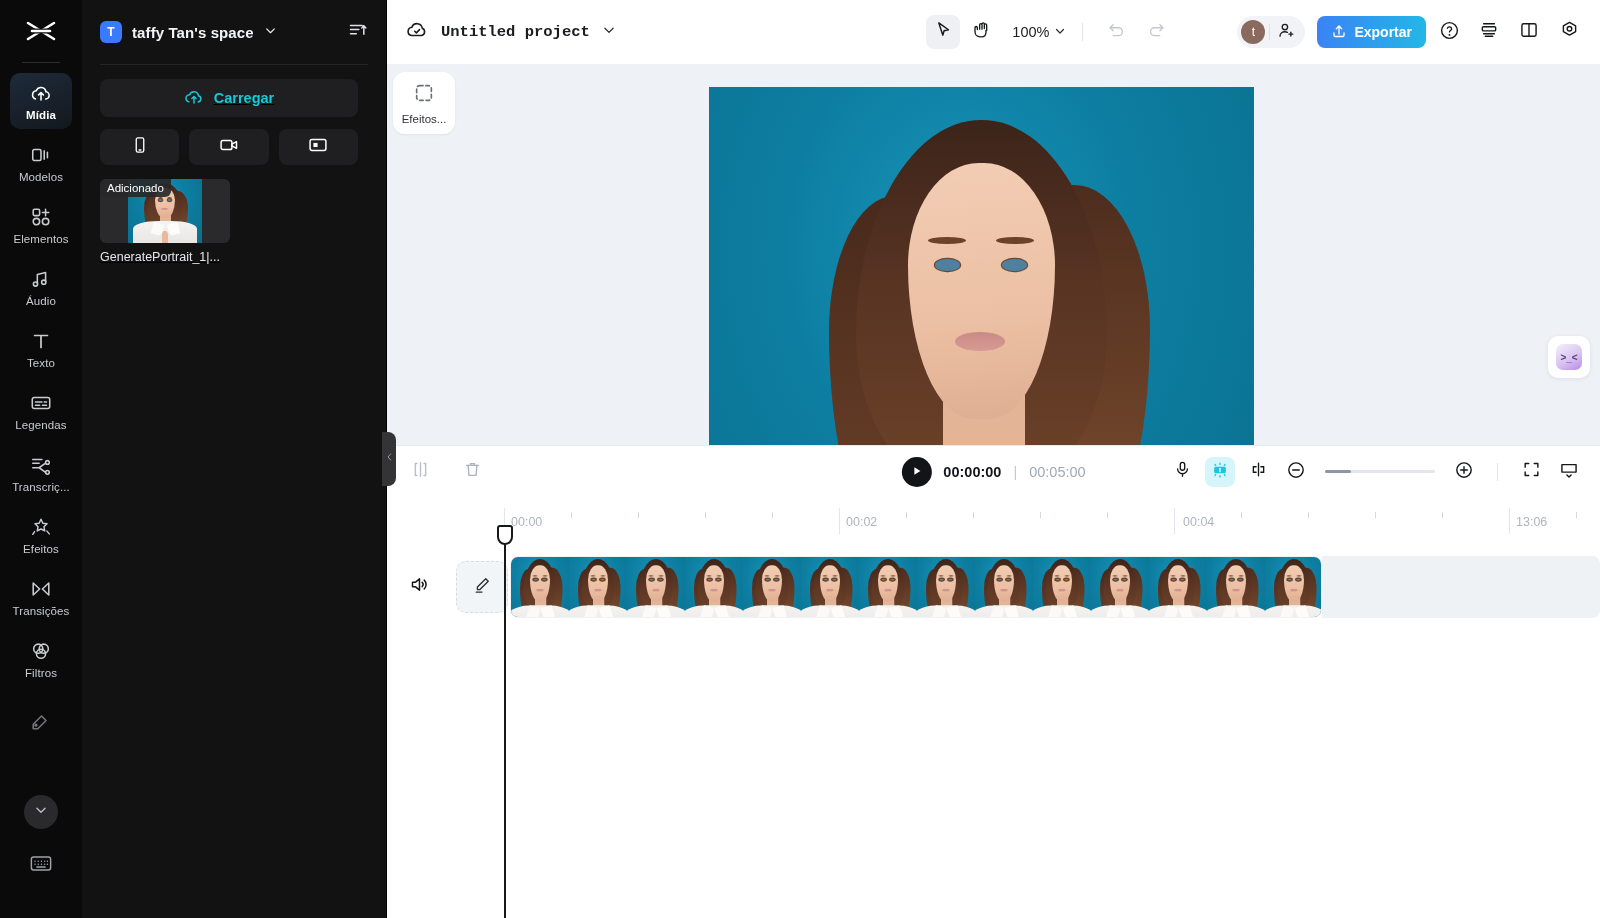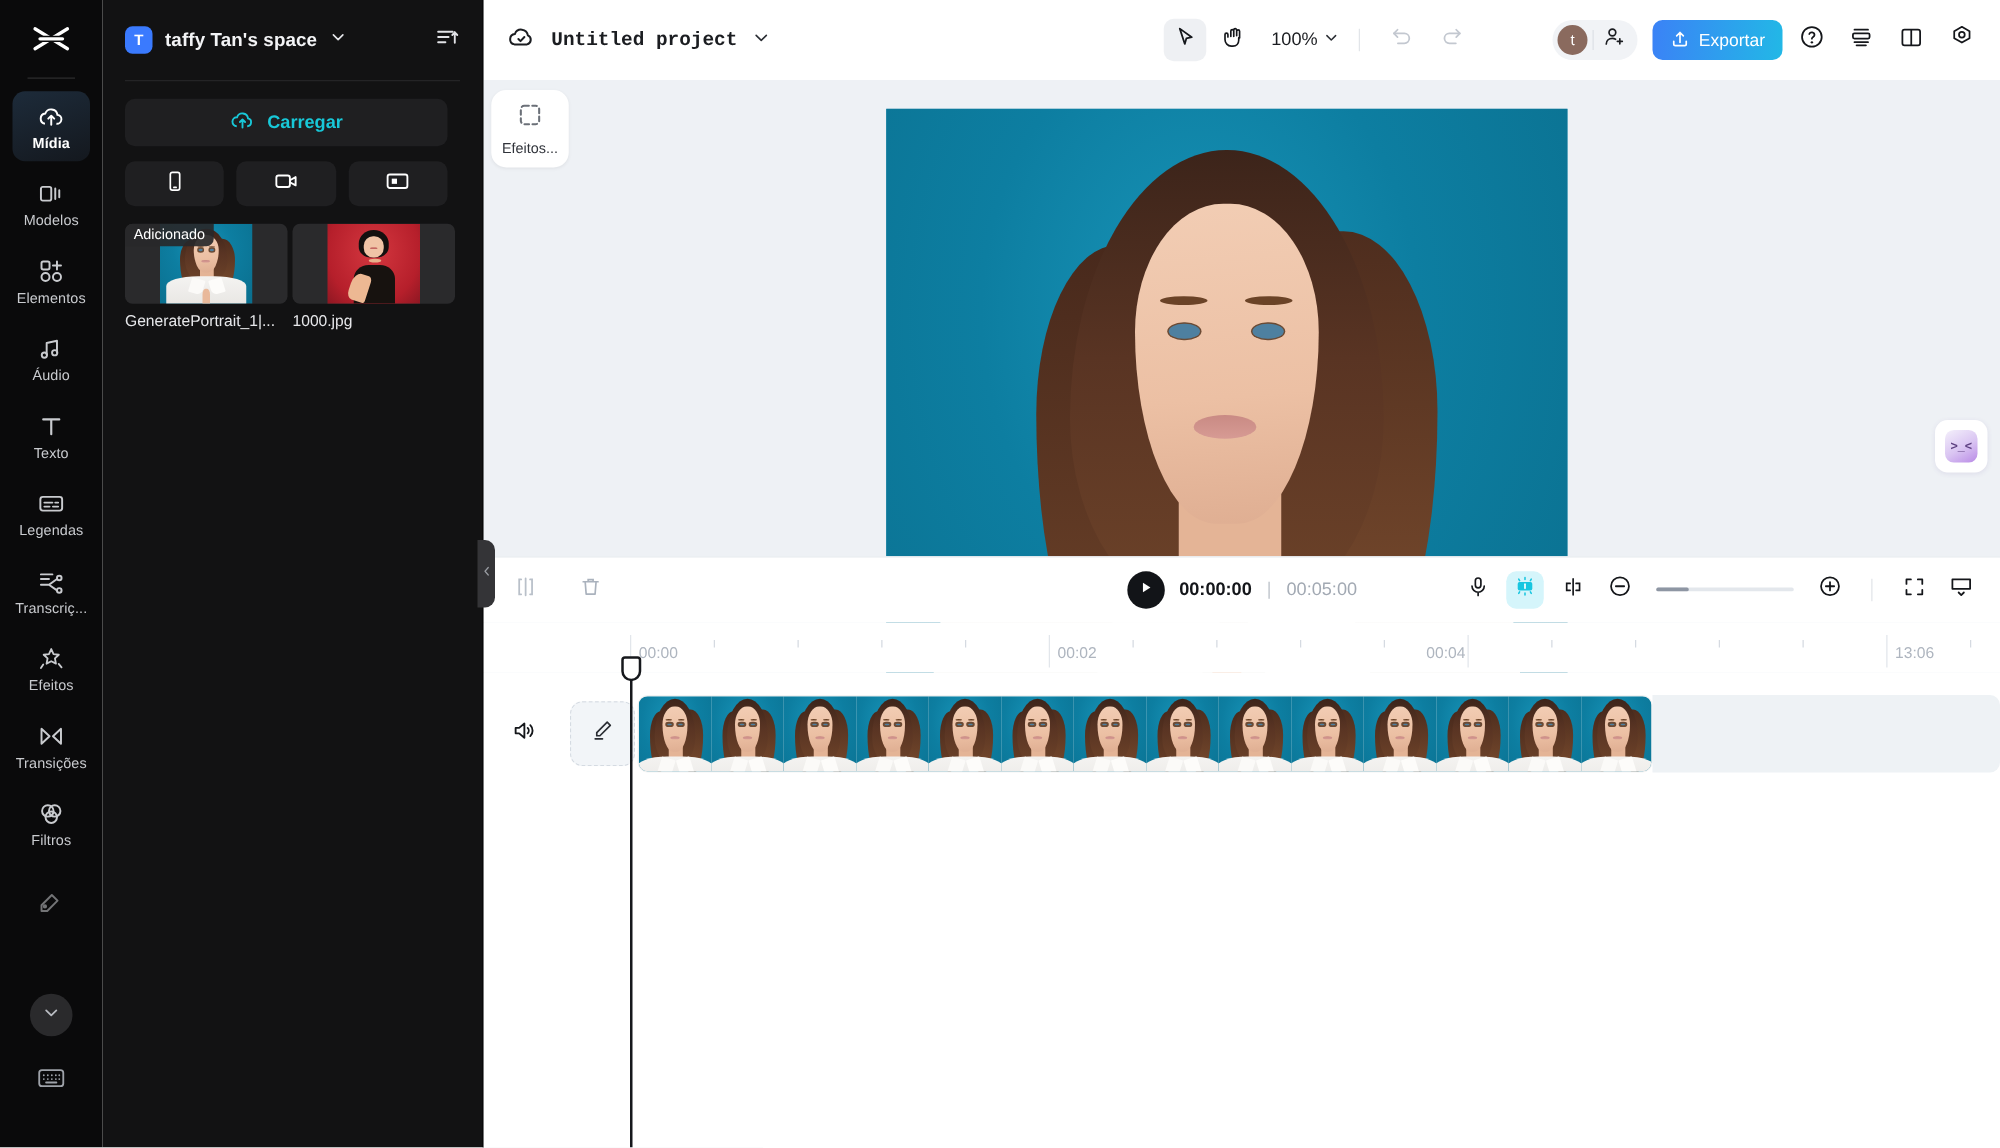--- a/index.html
+++ b/index.html
@@ -62,21 +62,21 @@
     justify-content: space-between;
   }
   .space-left { display:flex; align-items:center; gap:10px; cursor:pointer; }
   .space-badge {
     width:22px; height:22px; border-radius:6px; background:#3a7afe;
     color:#fff; font-size:12px; font-weight:700;
     display:flex; align-items:center; justify-content:center;
   }
   .space-name { color:#f3f4f6; font-size:15px; font-weight:700; letter-spacing:.1px; }
   .panel-divider { height:1px; background:#242426; margin:0 18px; }
-  .panel-body { padding: 14px 28px 0 18px; }
+  .panel-body { padding: 14px 28px 0 18px; text-decoration: underline; }
   .upload-btn {
     height: 38px; width: 100%; border-radius: 8px; background:#1f1f21;
     display:flex; align-items:center; justify-content:center; gap:10px;
     color:#18c8d8; font-size:14.5px; font-weight:700; cursor:pointer;
   }
   .src-row { display:flex; gap:10px; margin-top:12px; }
   .src-btn {
     flex:1; height:36px; border-radius:8px; background:#1f1f21;
     display:flex; align-items:center; justify-content:center; cursor:pointer;
   }
@@ -123,21 +123,21 @@
   .vdiv { width:1px; height:18px; background:#e2e5e9; margin:0 10px; }
   .acct {
     display:flex; align-items:center; gap:4px; background:#f1f3f6;
     border-radius:18px; height:32px; padding:0 6px 0 4px; margin-right:6px; cursor:pointer;
   }
   .avatar { width:24px; height:24px; border-radius:50%; background:#8a6a5e;
     color:#fff; font-size:12px; display:flex; align-items:center; justify-content:center; }
   .export-btn {
     height:32px; padding:0 14px; border-radius:8px; cursor:pointer;
     background:linear-gradient(95deg,#3b82f6 0%,#22b8e6 100%);
-    color:#fff; font-size:14px; font-weight:400;
+    color:#fff; font-size:14px; font-weight:700;
     display:flex; align-items:center; gap:7px;
   }
 
   
   .canvas-wrap { flex:1; position:relative; background:#eef1f5; }
   .aspect-btn {
     position:absolute; left:6px; top:8px; width:62px; height:62px;
     background:#fff; border-radius:12px; display:flex; flex-direction:column;
     align-items:center; justify-content:center; gap:5px; cursor:pointer;
     box-shadow:0 1px 3px rgba(0,0,0,.06);
@@ -467,33 +467,20 @@
                 <div class="p-shirt"></div>
                 <div class="p-chest"></div>
                 <div class="p-collar-l"></div>
                   <div class="p-collar-r"></div>
               </div>
             </div>
           </div>
           <div class="media-label">GeneratePortrait_1|...</div>
         </div>
 
-        <div class="media-cell">
-          <div class="media-thumb">
-            <div class="thumb-inner" style="background:radial-gradient(ellipse at 50% 35%, #d4373f 0%, #b61f2b 70%, #8d1722 100%);">
-              <div style="position:absolute;left:34%;top:8%;width:32%;height:34%;background:#14100f;border-radius:50% 50% 40% 40%;"></div>
-              <div style="position:absolute;left:39%;top:16%;width:22%;height:26%;background:#f0c3a6;border-radius:46%;"></div>
-              <div style="position:absolute;left:46%;top:29%;width:8%;height:3%;background:#b5494c;border-radius:50%;"></div>
-              <div style="position:absolute;left:28%;bottom:0;width:45%;height:48%;background:#17120f;border-radius:36% 36% 0 0;"></div>
-              <div style="position:absolute;left:24%;bottom:4%;width:20%;height:34%;background:#edb893;border-radius:45% 20% 10% 30%;transform:rotate(18deg);"></div>
-              <div style="position:absolute;left:44%;top:43%;width:14%;height:5%;background:#e7b18b;border-radius:50%;"></div>
-            </div>
-          </div>
-          <div class="media-label">1000.jpg</div>
-        </div>
 
       </div>
     </div>
 
     <div class="panel-handle">
       <span>
         <svg width="9" height="14" viewBox="0 0 24 24" fill="none" stroke="#9a9da3" stroke-width="2.6">
           <path d="M15 4l-7 8 7 8" stroke-linecap="round" stroke-linejoin="round"></path>
         </svg>
       </span>
@@ -759,21 +746,21 @@
         <div class="tick" style="left: 251px;"></div>
         <div class="tick" style="left: 318px;"></div>
         <div class="tick" style="left: 385px;"></div>
         <div class="tick major" style="left: 452px;"></div>
         <div class="tick-lbl" style="left: 459px;">00:02</div>
         <div class="tick" style="left: 519px;"></div>
         <div class="tick" style="left: 586px;"></div>
         <div class="tick" style="left: 653px;"></div>
         <div class="tick" style="left: 720px;"></div>
         <div class="tick major" style="left: 787px;"></div>
-        <div class="tick-lbl" style="left: 754px;">00:04</div>
+        <div class="tick-lbl" style="left: 796px;">00:04</div>
         <div class="tick" style="left: 854px;"></div>
         <div class="tick" style="left: 921px;"></div>
         <div class="tick" style="left: 988px;"></div>
         <div class="tick" style="left: 1055px;"></div>
         <div class="tick major" style="left: 1122px;"></div>
         <div class="tick-lbl" style="left: 1129px;">13:06</div>
         <div class="tick" style="left: 1189px;"></div>
       </div>
 
     <div class="tracks">

